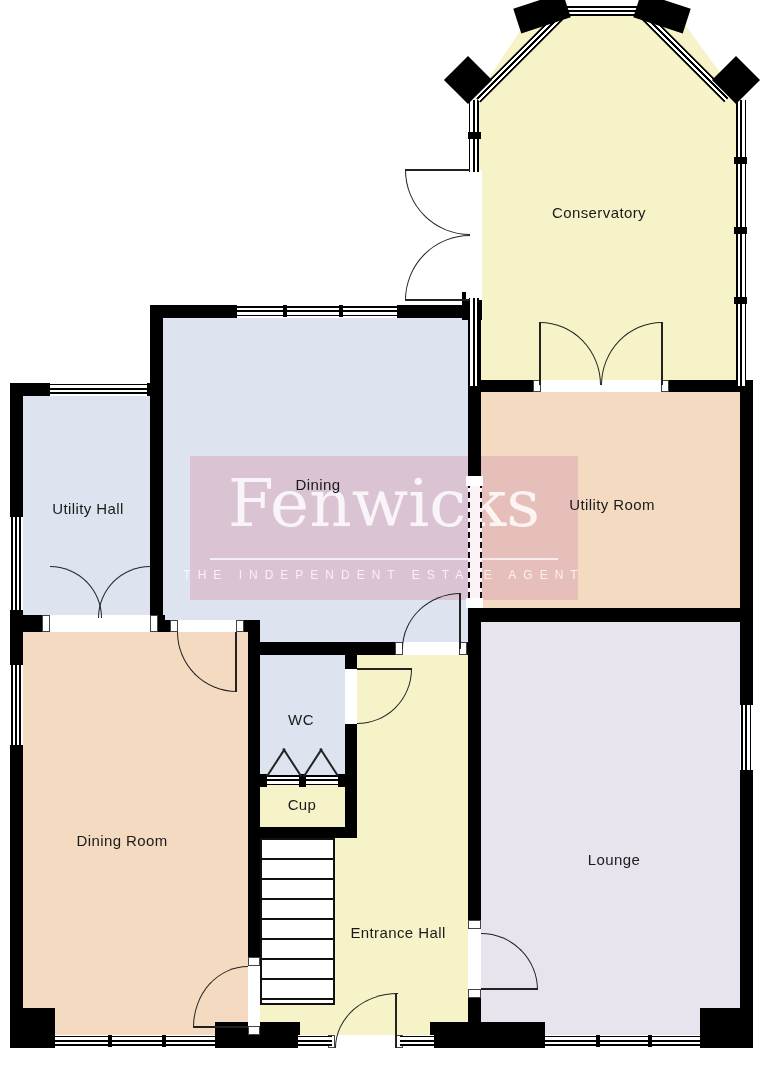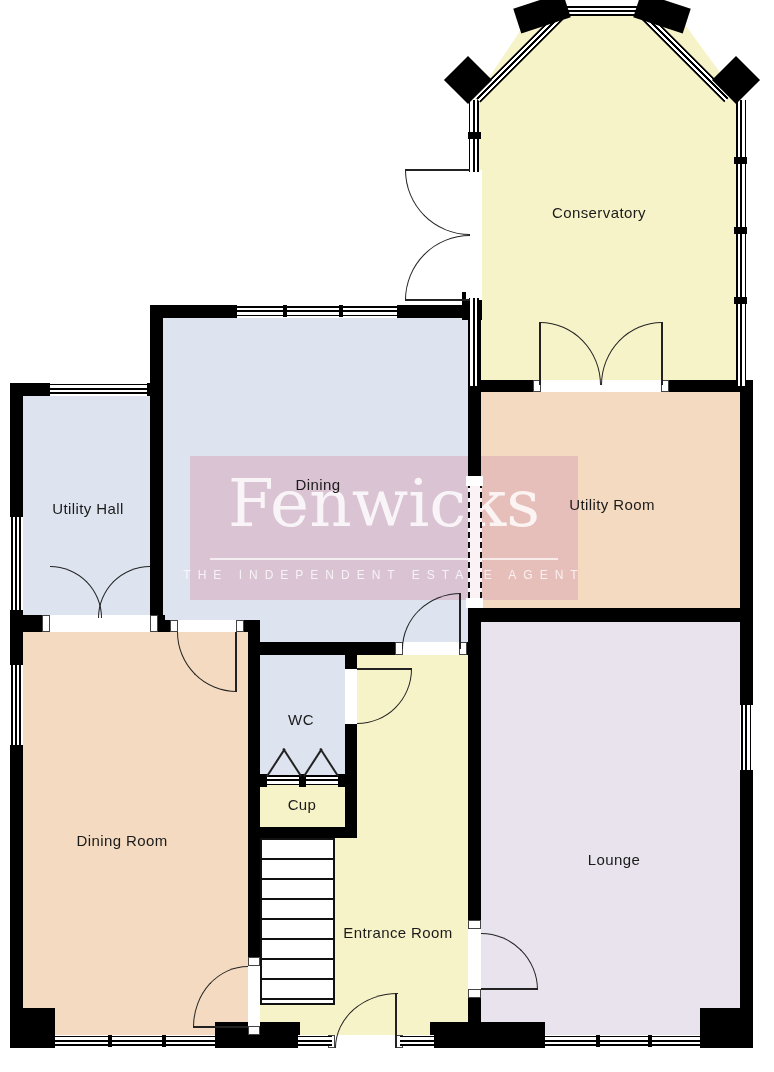--- a/index.html
+++ b/index.html
@@ -199,16 +199,16 @@
 
   <div class="stairs" style="left:260px;top:838px;width:75px;height:167px;"></div>
 
   <div class="label" style="left:599px;top:212px;">Conservatory</div>
   <div class="label" style="left:318px;top:484px;">Dining</div>
   <div class="label" style="left:88px;top:508px;">Utility Hall</div>
   <div class="label" style="left:612px;top:504px;">Utility Room</div>
   <div class="label" style="left:122px;top:840px;">Dining Room</div>
   <div class="label" style="left:301px;top:719px;">WC</div>
   <div class="label" style="left:302px;top:804px;">Cup</div>
-  <div class="label" style="left:398px;top:932px;">Entrance Room</div>
+  <div class="label" style="left:398px;top:932px;">Entrance Hall</div>
   <div class="label" style="left:614px;top:859px;">Lounge</div>
 
 </div>
 
 </body></html>

